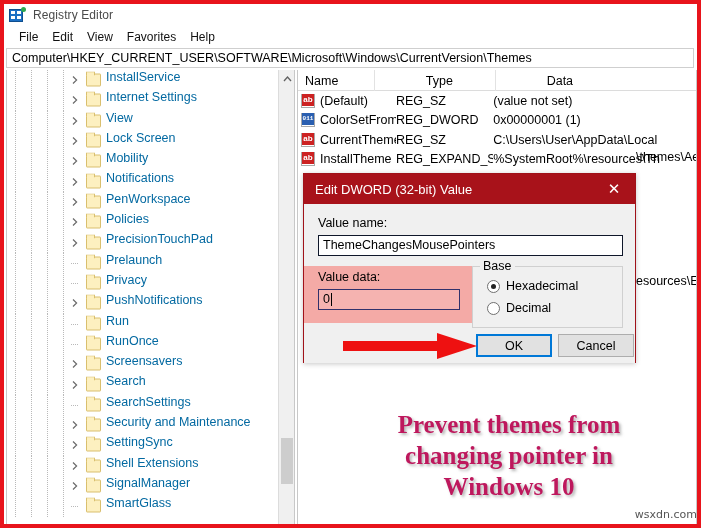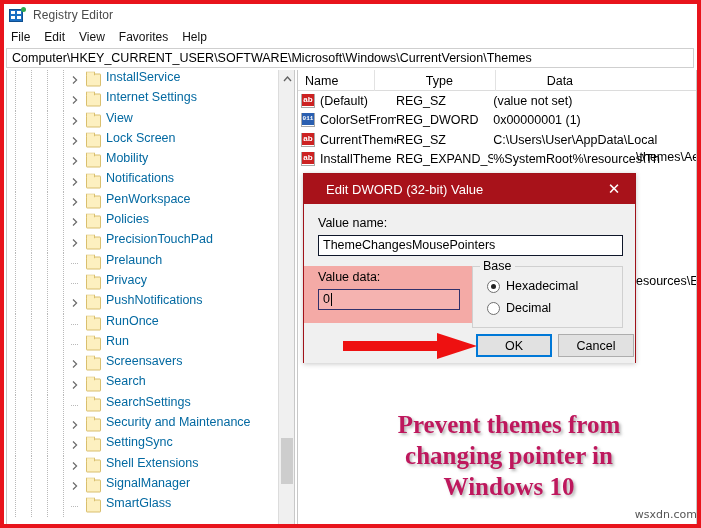--- a/index.html
+++ b/index.html
@@ -54,21 +54,21 @@
     font-size: 12px; color: #4a4a4a;
     letter-spacing: .1px;
   }
 
   
   #menubar {
     position: absolute; left: 0; top: 23px;
     width: 693px; height: 19px;
     display: flex; align-items: center;
     background: #ffffff;
-    padding-left: 0;
+    padding-left: 8px;
   }
   .menu-item {
     font-size: 12px; color: #111;
     padding: 1px 7px;
     cursor: default;
   }
 
   
   #addressbar {
     position: absolute; left: 2px; top: 44px;
@@ -253,21 +253,21 @@
     background: #f0f0f0;
     border: 1px solid #a01219;
     box-shadow: 0 1px 5px rgba(0,0,0,.22);
     z-index: 40;
   }
   #dlg-title {
     position: relative;
     height: 30px;
     background: #a8121a;
     display: flex; align-items: center;
-    padding-left: 22px;
+    padding-left: 11px;
   }
   #dlg-title-text {
     font-size: 13px; color: #ffffff;
   }
   #dlg-close {
     position: absolute; right: 0; top: 0;
     width: 42px; height: 30px;
     display: flex; align-items: center; justify-content: center;
     color: #ffffff; font-size: 15px;
     cursor: default;
@@ -568,29 +568,29 @@
             </span>
             <span class="folder"></span>
             <span class="tlabel">PushNotifications</span>
           </div>
           <div class="tnode">
             <span class="guide2"></span>
             <span class="guide3"></span>
             <span class="guide4"></span>
             <span class="leafdash"></span>
             <span class="folder"></span>
+            <span class="tlabel">Run</span>
+          </div>
+          <div class="tnode">
+            <span class="guide2"></span>
+            <span class="guide3"></span>
+            <span class="guide4"></span>
+            <span class="leafdash"></span>
+            <span class="folder"></span>
             <span class="tlabel">RunOnce</span>
-          </div>
-          <div class="tnode">
-            <span class="guide2"></span>
-            <span class="guide3"></span>
-            <span class="guide4"></span>
-            <span class="leafdash"></span>
-            <span class="folder"></span>
-            <span class="tlabel">Run</span>
           </div>
           <div class="tnode">
             <span class="guide2"></span>
             <span class="guide3"></span>
             <span class="guide4"></span>
             <span class="chev">
               <svg width="10" height="10" viewBox="0 0 10 10">
                 <path d="M3 1.5 L6.6 5 L3 8.5" fill="none" stroke="#6a6a6a" stroke-width="1.2"></path>
               </svg>
             </span>

